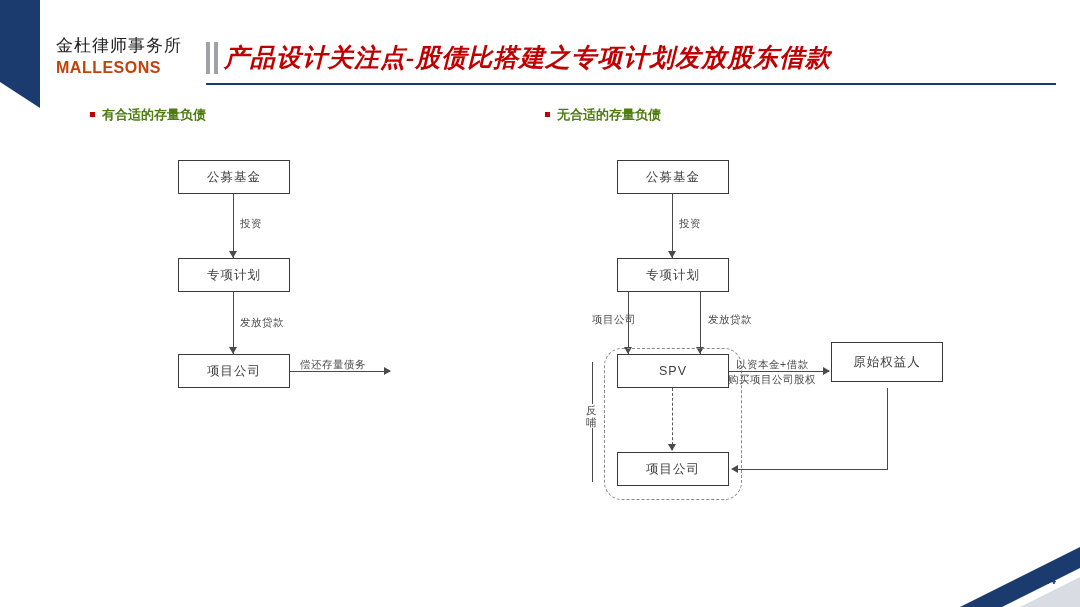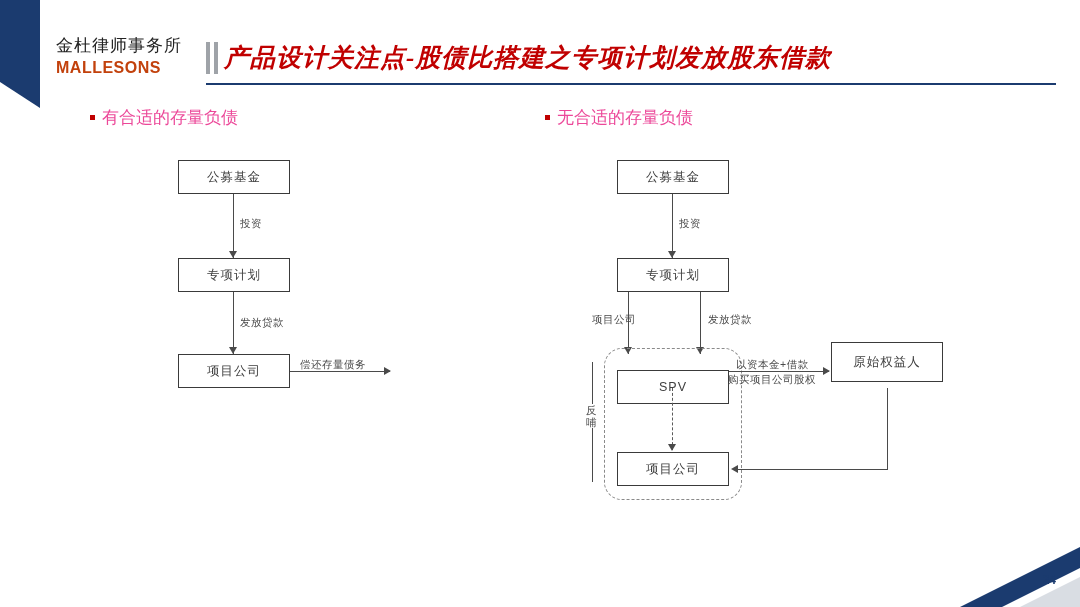--- a/index.html
+++ b/index.html
@@ -98,23 +98,23 @@
     left: 206px;
     top: 83px;
     width: 850px;
     height: 2px;
     background: #1b3b6f;
   }
 
   
   .sec-bullet {
     position: absolute;
-    font-size: 17px;
-    font-weight: normal;
-    color: #ec4899;
+    font-size: 13px;
+    font-weight: bold;
+    color: #4d7c0f;
     white-space: nowrap;
   }
   .sec-bullet .dot {
     display: inline-block;
     width: 5px;
     height: 5px;
     background: #c00000;
     vertical-align: middle;
     margin-right: 7px;
     margin-bottom: 2px;
@@ -291,21 +291,21 @@
   <div class="ln v" style="left:628px; top:292px; height:62px;"></div>
   <div class="arrow-down" style="left:624px; top:347px;"></div>
   <div class="edge-label" style="left:592px; top:313px;">项目公司</div>
 
   <div class="ln v" style="left:700px; top:292px; height:62px;"></div>
   <div class="arrow-down" style="left:696px; top:347px;"></div>
   <div class="edge-label" style="left:708px; top:313px;">发放贷款</div>
 
   <div class="group-box" style="left:604px; top:348px; width:138px; height:152px;"></div>
 
-  <div class="node" style="left:617px; top:354px; width:112px; height:34px;margin-top:16px;">SPV</div>
+  <div class="node" style="left:617px; top:354px; width:112px; height:34px;">SPV</div>
 
   <div class="ln dashed-v" style="left:672px; top:388px; height:62px;"></div>
   <div class="arrow-down" style="left:668px; top:444px;"></div>
 
   <div class="node" style="left:617px; top:452px; width:112px; height:34px;">项目公司</div>
 
   <div class="ln h" style="left:729px; top:371px; width:100px;"></div>
   <div class="arrow-right" style="left:823px; top:367px;"></div>
   <div class="edge-label" style="left:736px; top:358px;">以资本金+借款</div>
   <div class="edge-label" style="left:728px; top:373px;">购买项目公司股权</div>

